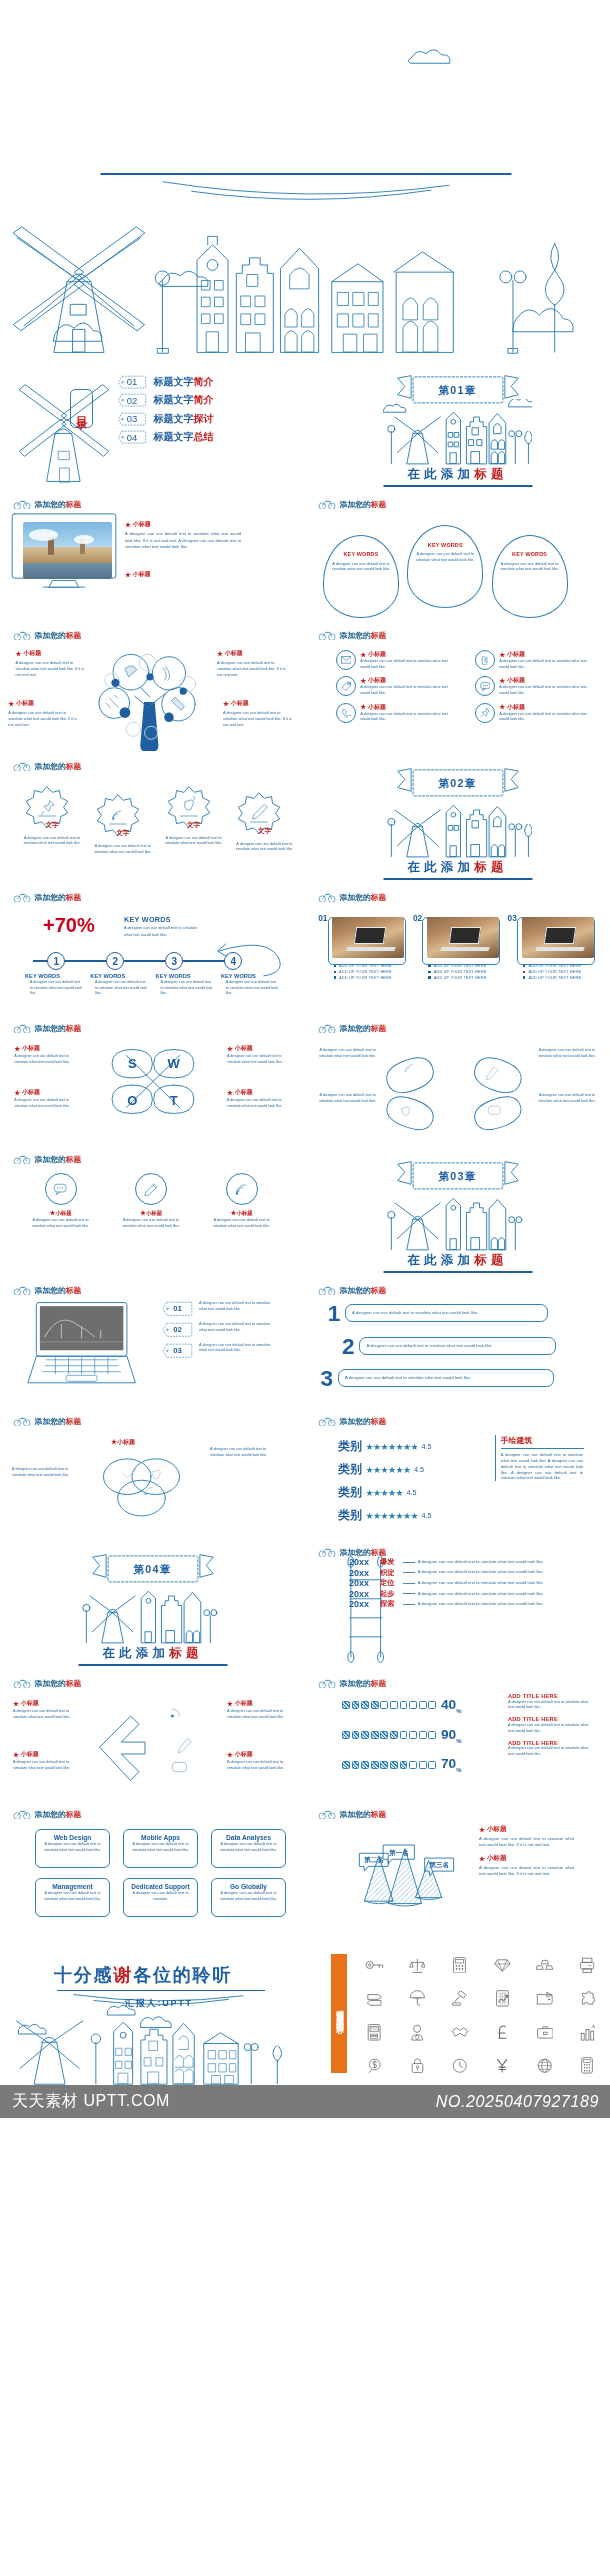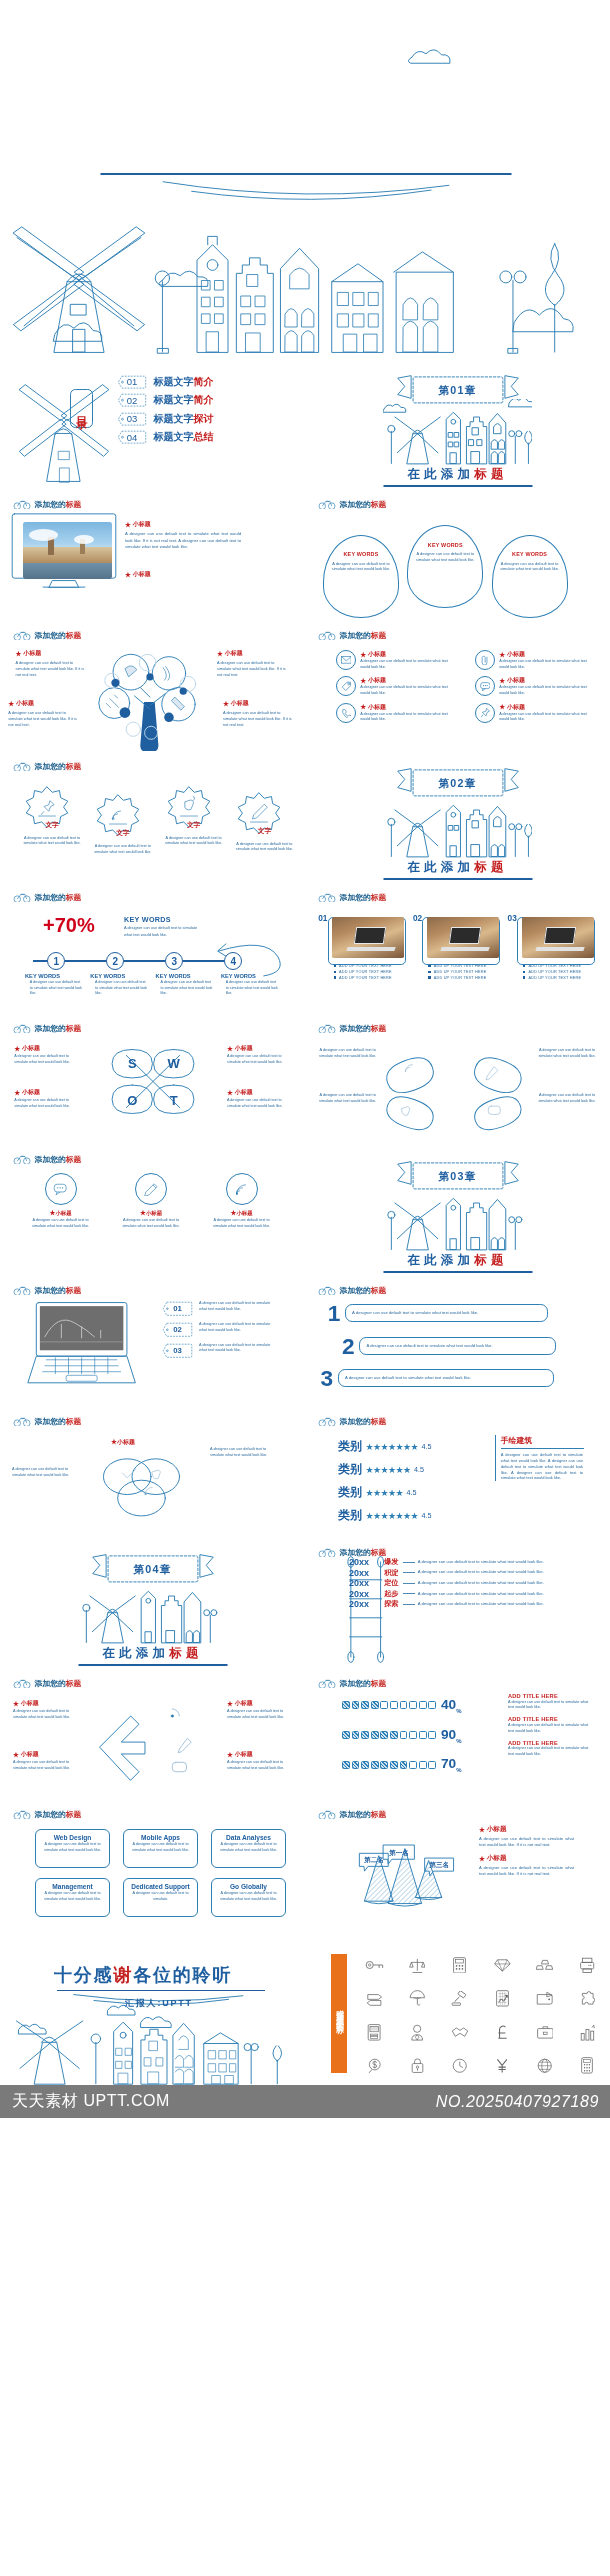--- a/index.html
+++ b/index.html
@@ -172,21 +172,21 @@
   .rate-val { font-size:7.2px; color:#1f5fa0; }
   .summary { position:absolute; left:190px; top:29px; width:88px; border-left:0.9px solid #2e7fb5; padding-left:4.8px; }
   .summary h4 { font-size:7.8px; font-weight:bold; color:#c41e1e; margin-bottom:2.4px; }
   .summary .sline{width:83px;height:0.9px;background:#2e7fb5;margin-bottom:3px;}
   .summary .body-txt{font-size:4px;line-height:1.45;text-align:justify;}
 
   
   .lad { position:absolute; left:44px; top:20px; }
   .lad-row { display:flex; align-items:center; margin-bottom:0.6px; }
   .lad-year { font-size:9px; font-weight:bold; color:#1f5fa0; width:31px; }
-  .lad-tag { font-size:7.2px; font-weight:bold; color:#c41e1e; width:22.7px;text-align:center; }
+  .lad-tag { font-size:7.2px; font-weight:bold; color:#c41e1e; width:22.7px; }
   .lad-dash { width:12px; height:0.9px; background:#4a89b5; margin-right:3px; }
   .lad-row .body-txt { width:142px; font-size:4.2px; }
 
   
   .pg-wrap { position:absolute; left:37px; top:29px; }
   .pg-row { display:flex; align-items:center; gap:4.8px; margin-bottom:13px; }
   .pg-cells { display:flex; gap:1.8px; }
   .pg-c { width:7.8px; height:7.8px; border:0.8px solid #2e7fb5; border-radius:1.5px; }
   .pg-c.on { background:repeating-linear-gradient(45deg,#2e7fb5 0 0.9px,#cfe4f3 0.9px 2.4px); }
   .pg-val { font-size:13.7px; font-weight:bold; color:#1f5fa0; }

